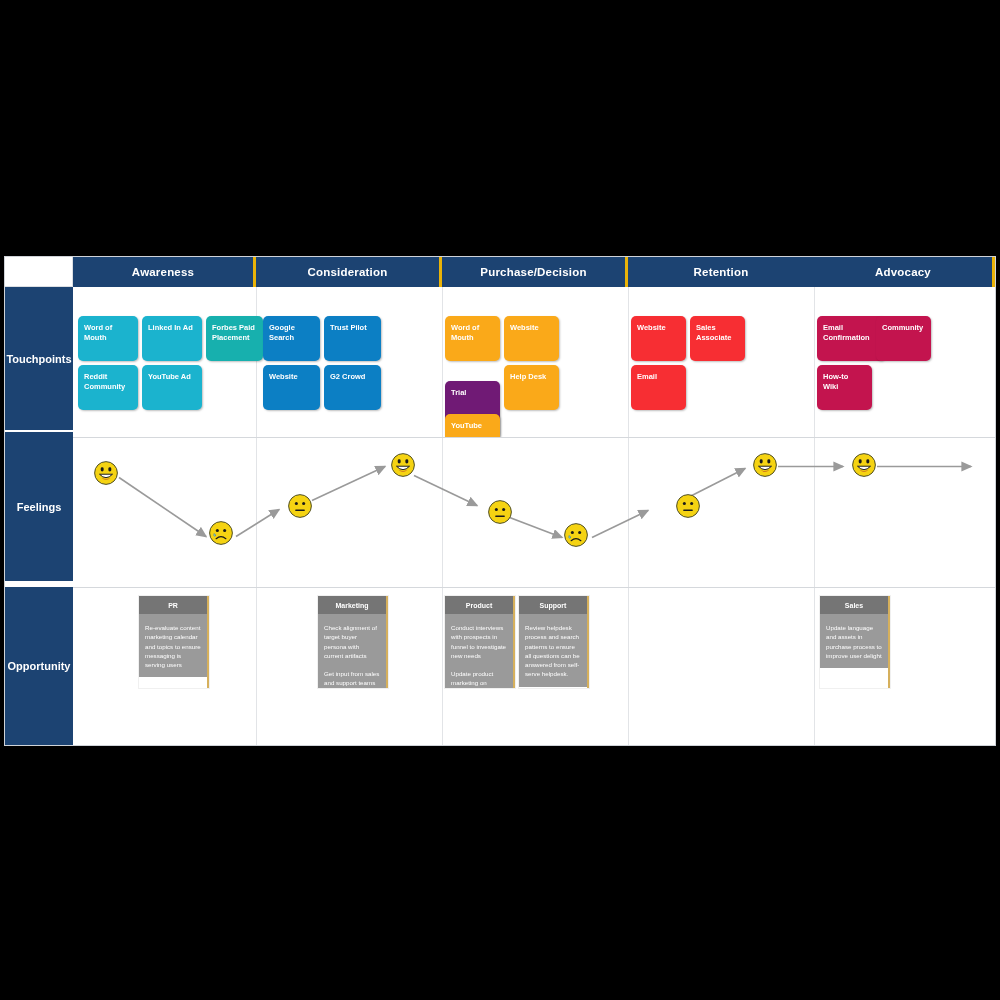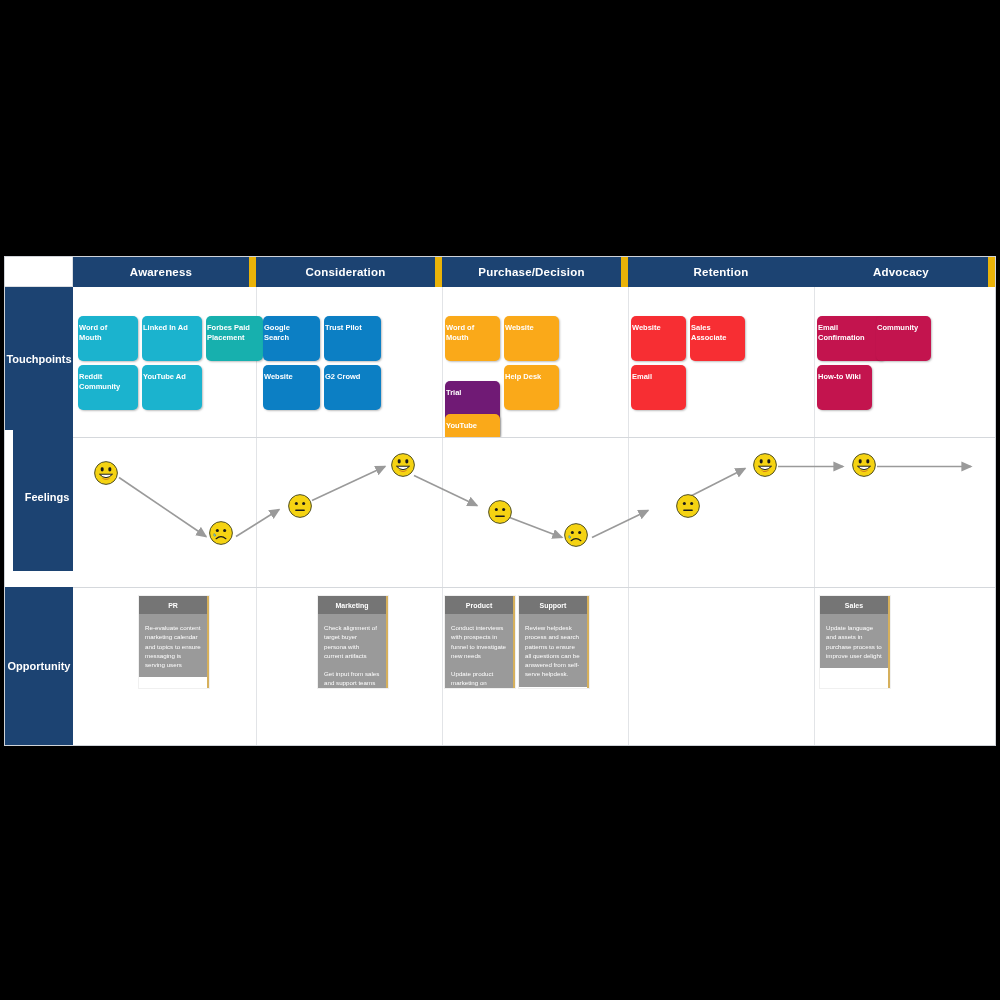--- a/index.html
+++ b/index.html
@@ -53,21 +53,21 @@
     height: 30px;
     background: #1c4372;
     color: #ffffff;
     font-size: 11.5px;
     font-weight: bold;
     letter-spacing: .2px;
     display: flex;
     align-items: center;
     justify-content: center;
     box-sizing: border-box;
-    border-right: 7px solid #eab308;
+    border-right: 3px solid #eab308;
   }
   .stage-head:last-child { border-right: none; }
 
   
   .row-label {
     position: absolute;
     left: 0;
     width: 68px;
     background: #1c4372;
     color: #ffffff;
@@ -105,21 +105,21 @@
   }
 
   
   .tp-card {
     position: absolute;
     border-radius: 5px;
     color: #ffffff;
     font-size: 7.5px;
     font-weight: bold;
     line-height: 1.35;
-    padding: 7px 7px 0 1px;
+    padding: 7px 7px 0 6px;
     box-sizing: border-box;
     box-shadow: 1px 1px 2px rgba(0,0,0,.25);
     overflow: hidden;
   }
 
   
   .face {
     position: absolute;
     width: 26px; height: 26px;
   }
@@ -183,21 +183,21 @@
         <span>Advocacy</span>
       </div>
       <div class="stage-head" style="left:623px;width:186px;">
         <span>Retention</span>
       </div>
     </div>
 
     <div class="row-label" style="top:30px;height:144px;text-align:center;">
       <span>Touchpoints</span>
     </div>
-    <div class="row-label" style="top:165px;height:150px;margin-left:8px;">
+    <div class="row-label" style="top:175px;height:150px;">
       <span>Feelings</span>
     </div>
     <div class="row-label" style="top:330px;height:158px;border-bottom:none;">
       <span>Opportunity</span>
     </div>
 
     <div class="row-body" style="top:30px;height:150px;">
 
       <div class="col-sep" style="left:183px;top:0;height:150px;"></div>
       <div class="col-sep" style="left:369px;top:0;height:150px;"></div>

